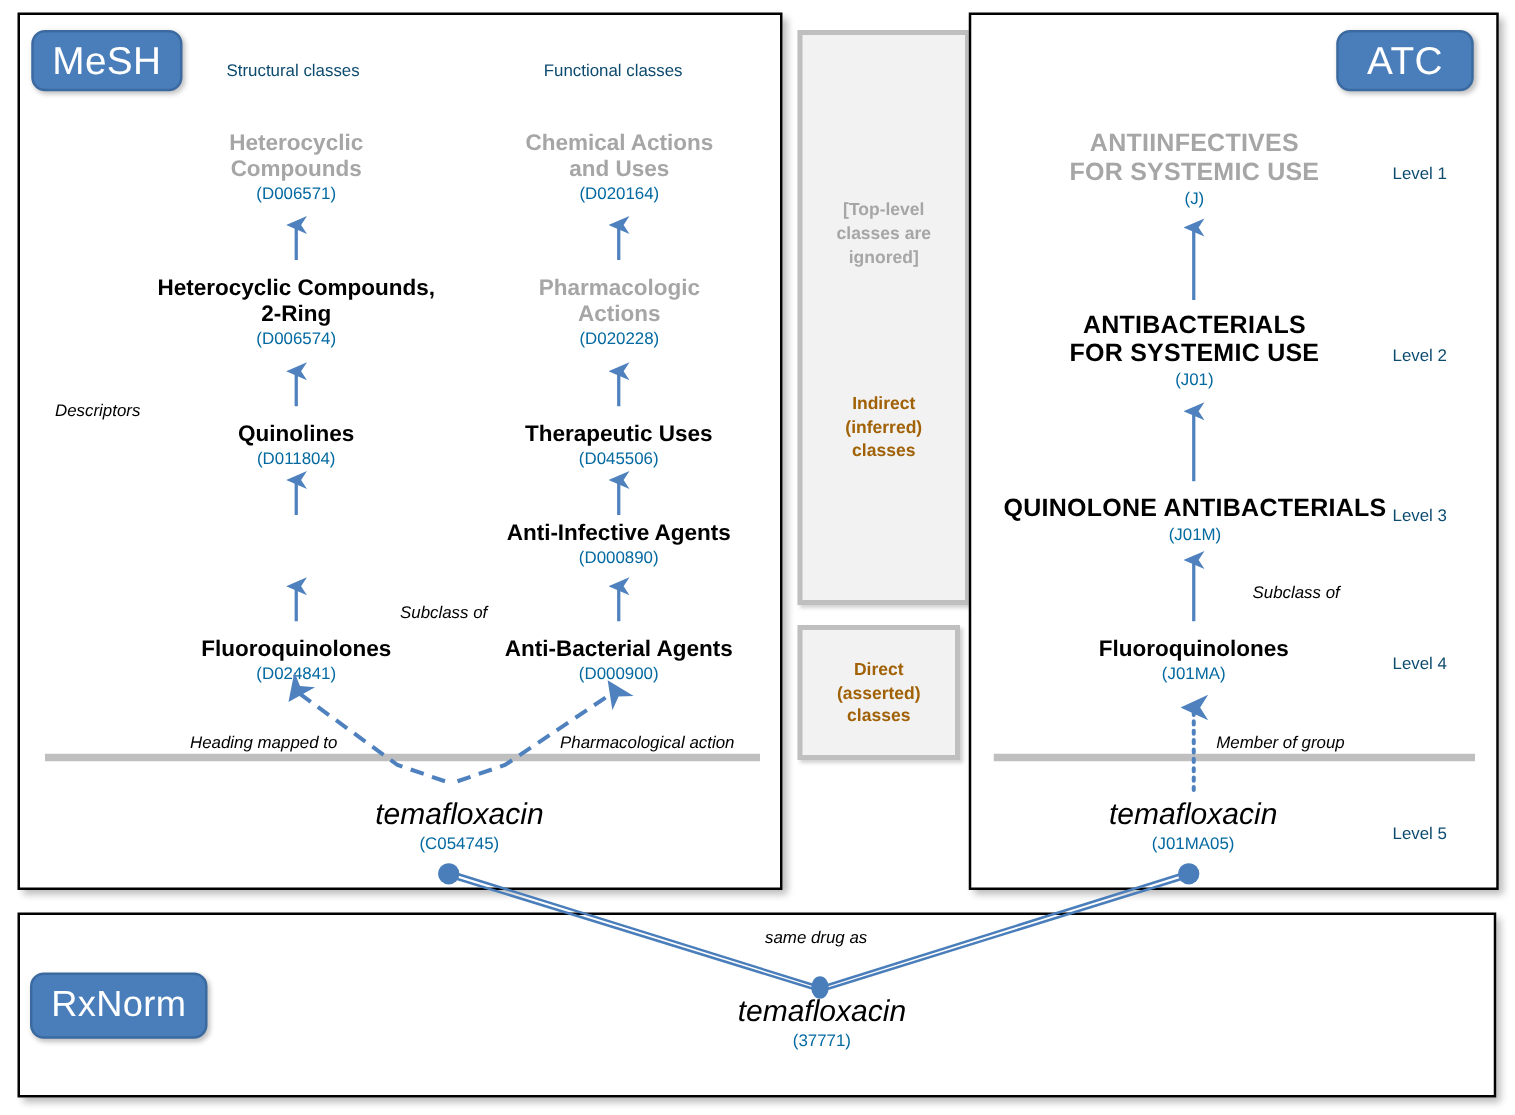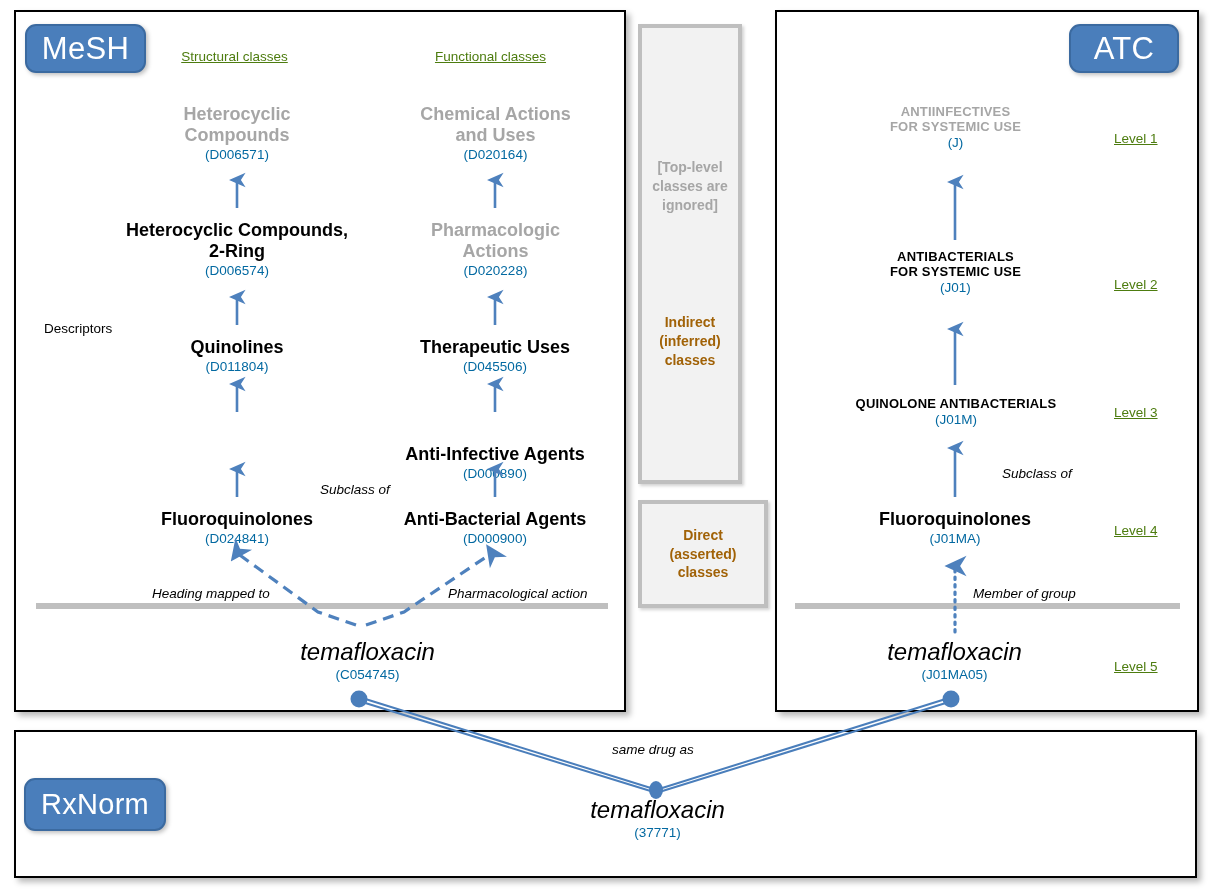--- a/index.html
+++ b/index.html
@@ -13,38 +13,38 @@
   #rxnorm-panel{left:14px;top:730px;width:1183px;height:148px;}
 
   .badge{position:absolute;background:#4a7ebb;border:2px solid #3b6aa0;
          border-radius:11px;color:#ffffff;display:flex;align-items:center;
          justify-content:center;font-size:31px;letter-spacing:0.3px;
          box-shadow:2px 2px 4px rgba(0,0,0,0.25);box-sizing:border-box;}
   #mesh-badge{left:25px;top:24px;width:121px;height:49px;}
   #atc-badge{left:1069px;top:24px;width:110px;height:49px;}
   #rxnorm-badge{left:24px;top:778px;width:142px;height:53px;font-size:29px;}
 
-  .col-head{position:absolute;font-size:13.5px;color:#4d7c0f;text-align:center;text-decoration:underline;}
+  .col-head{position:absolute;font-size:13.5px;color:#0c4a6e;text-align:center;}
 
   .node{position:absolute;text-align:center;line-height:1.16;}
   .node .nm{font-size:18px;font-weight:bold;color:#000;white-space:pre-line;}
   .node .nm.grey{color:#a6a6a6;}
-  .node .nm.caps{font-size:13px;letter-spacing:0.2px;}
+  .node .nm.caps{font-size:20px;letter-spacing:0.2px;}
   .node .nm.ital{font-style:italic;font-weight:normal;font-size:24px;}
   .node .id{font-size:13.5px;color:#0369a1;margin-top:1px;}
 
   .sidelabel{position:absolute;font-size:13.5px;color:#000;line-height:1.38;}
   .edgelabel{position:absolute;font-size:13.5px;color:#000;font-style:italic;white-space:nowrap;}
 
   .legendbox{position:absolute;background:#f2f2f2;border:4px solid #bfbfbf;
              box-sizing:border-box;display:flex;align-items:center;justify-content:center;
              box-shadow:2px 2px 3px rgba(0,0,0,0.18);}
   .legendbox span{font-size:14px;font-weight:bold;color:#a16207;text-align:center;line-height:1.35;white-space:pre-line;}
   .legendbox span.grey{color:#a6a6a6;}
-  #lg-indirect{left:638px;top:24px;width:104px;height:460px;flex-direction:column;}
+  #lg-indirect{left:638px;top:24px;width:138px;height:460px;flex-direction:column;}
   #lg-direct{left:638px;top:500px;width:130px;height:108px;}
   #lg-individual{left:638px;top:628px;width:130px;height:78px;}
   #lg-indirect .top{position:absolute;top:130px;left:0;right:0;}
   #lg-indirect .bot{position:absolute;top:285px;left:0;right:0;}
 
   .divider{position:absolute;height:6px;background:#bfbfbf;}
   #div-mesh{left:36px;top:603px;width:572px;}
   #div-atc{left:795px;top:603px;width:385px;}
 
   svg.ov{position:absolute;left:0;top:0;width:1212px;height:892px;pointer-events:none;}
@@ -54,21 +54,21 @@
 
 <div id="stage">
 
   <div class="panel" id="mesh-panel"></div>
 
   <div class="badge" id="mesh-badge">MeSH</div>
 
   <div class="col-head" style="left:152px;top:49px;width:165px;">Structural classes</div>
   <div class="col-head" style="left:408px;top:49px;width:165px;">Functional classes</div>
 
-  <div class="sidelabel" style="left:44px;top:320px;">Descriptors</div>
+  <div class="sidelabel" style="left:44px;top:320px;font-style:italic;">Descriptors</div>
 
   <div class="node" style="left:137px;top:104px;width:200px;">
     <div class="nm grey">Heterocyclic
 Compounds</div>
     <div class="id">(D006571)</div>
   </div>
   <div class="node" style="left:102px;top:220px;width:270px;">
     <div class="nm">Heterocyclic Compounds,
 2-Ring</div>
     <div class="id">(D006574)</div>
@@ -89,21 +89,21 @@
   </div>
   <div class="node" style="left:393px;top:220px;width:205px;">
     <div class="nm grey">Pharmacologic
 Actions</div>
     <div class="id">(D020228)</div>
   </div>
   <div class="node" style="left:385px;top:337px;width:220px;">
     <div class="nm">Therapeutic Uses</div>
     <div class="id">(D045506)</div>
   </div>
-  <div class="node" style="left:378px;top:444px;width:234px;">
+  <div class="node" style="left:378px;top:416px;width:234px;">
     <div class="nm">Anti-Infective Agents</div>
     <div class="id">(D000890)</div>
   </div>
   <div class="node" style="left:378px;top:509px;width:234px;">
     <div class="nm">Anti-Bacterial Agents</div>
     <div class="id">(D000900)</div>
   </div>
 
   <div class="node" style="left:245px;top:638px;width:245px;">
     <div class="nm ital">temafloxacin</div>

